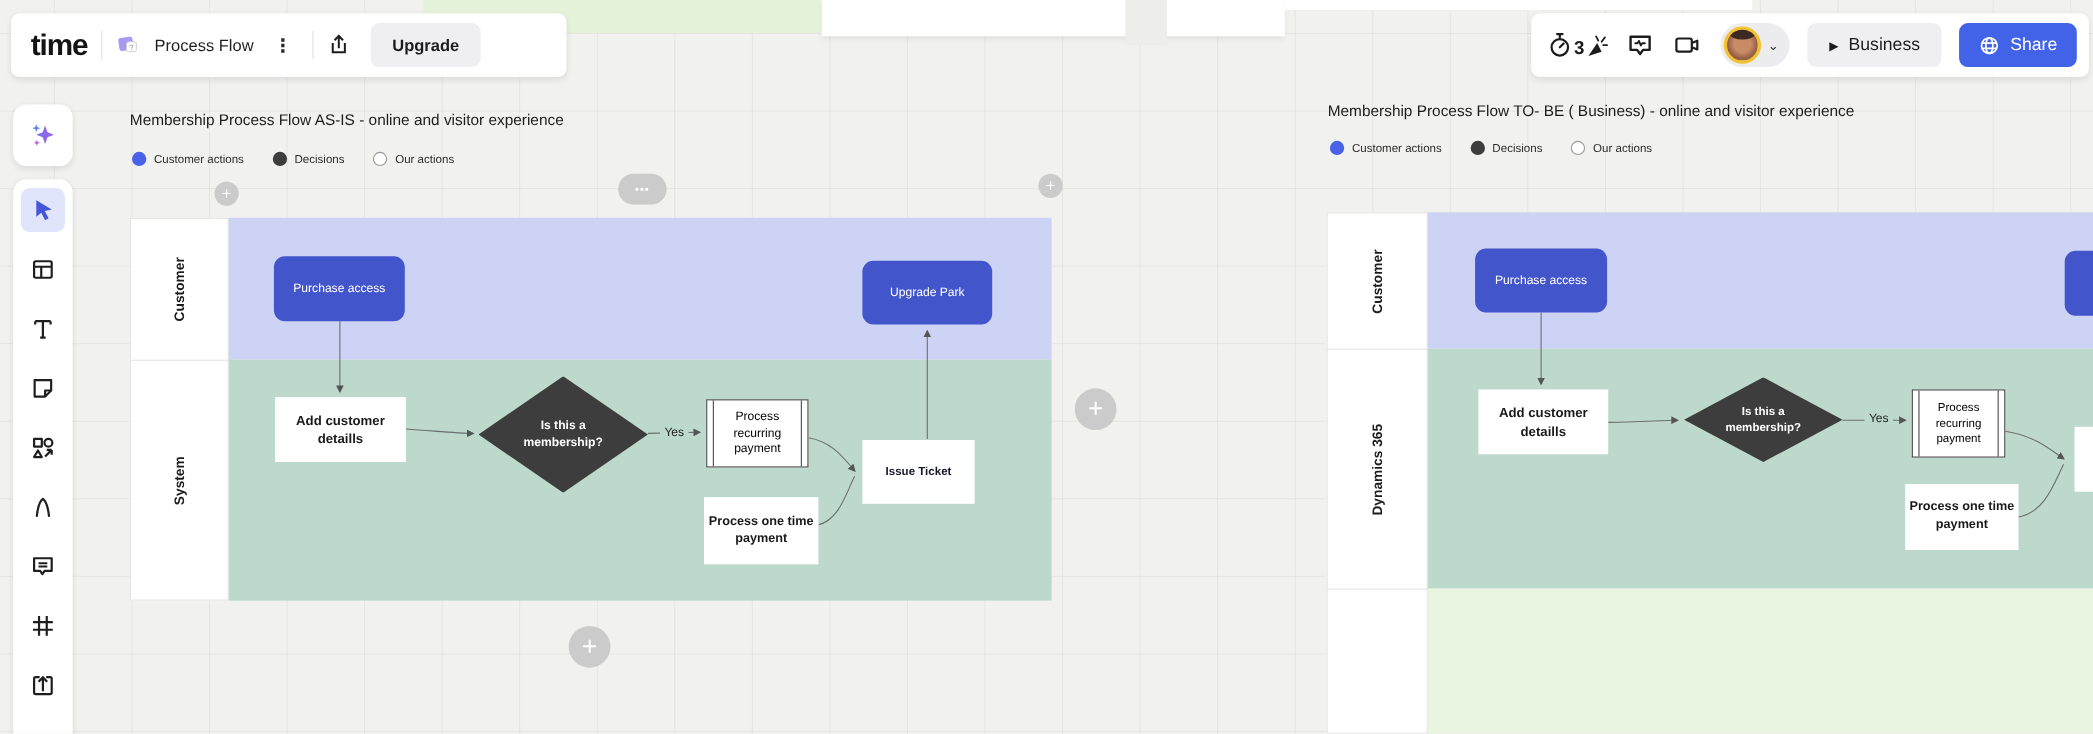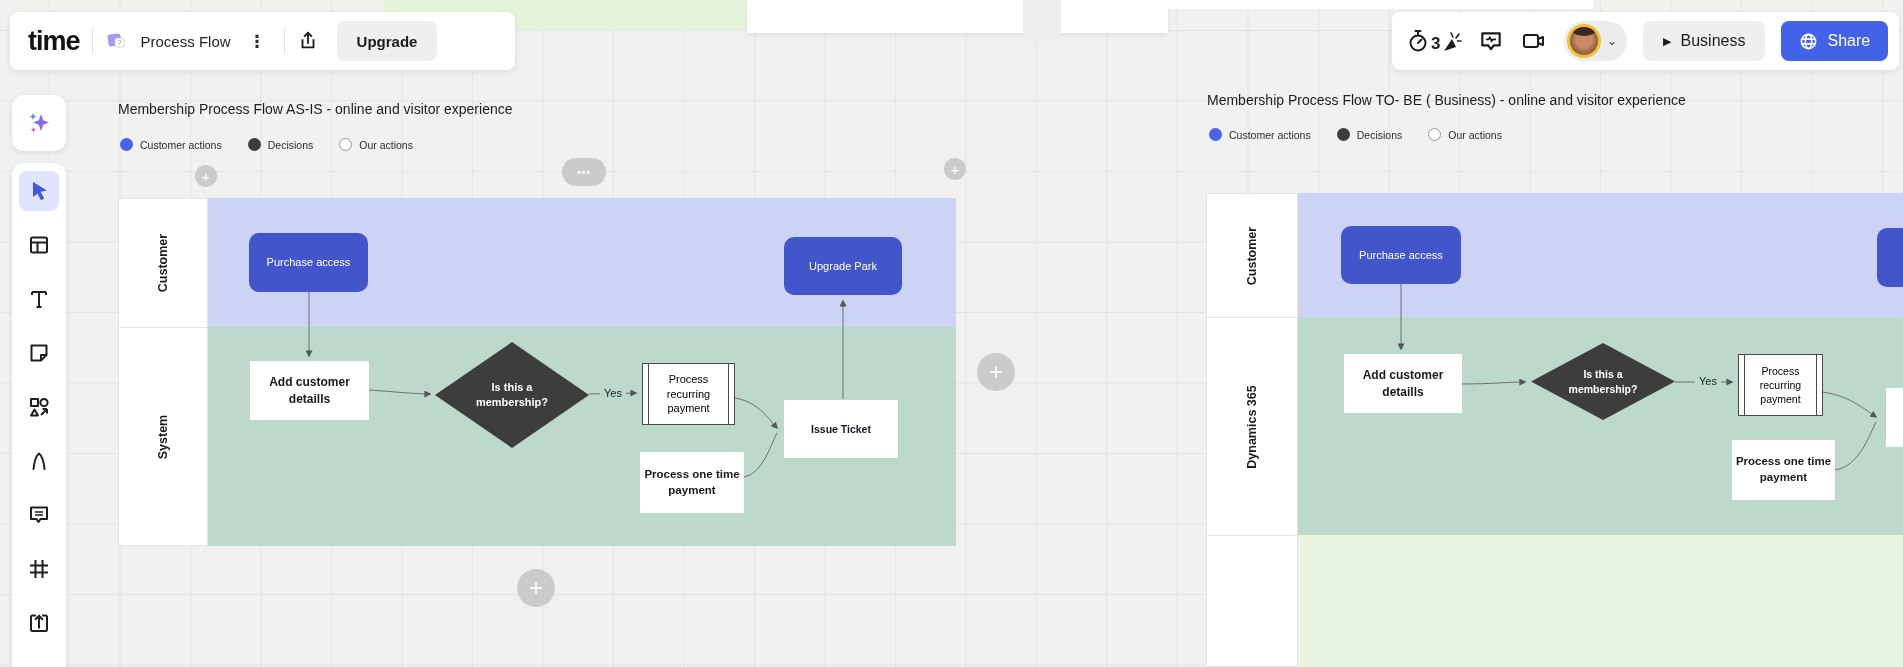--- a/index.html
+++ b/index.html
@@ -171,21 +171,21 @@
 
   <div class="node node-blue" style="left:249px; top:233px; width:119px; height:59px;">Purchase access</div>
   <div class="node node-blue" style="left:784px; top:237px; width:118px; height:58px;">Upgrade Park</div>
   <div class="node node-white node-bold" style="left:250px; top:361px; width:119px; height:59px; font-size:12px;">Add customer detaills</div>
   <div class="node node-diamond" style="left:435px; top:342px; width:154px; height:106px;">Is this a membership?</div>
   <span class="yes-label" style="left:600px; top:387px;">Yes</span>
   <div class="node node-sub" style="left:642px; top:363px; width:93px; height:62px;">
     <div class="inner">Process recurring payment</div>
   </div>
   <div class="node node-white node-bold" style="left:640px; top:452px; width:104px; height:61px; font-size:11.5px;">Process one time payment</div>
-  <div class="node node-white node-bold" style="left:784px; top:400px; width:114px; height:58px; font-size:10.5px; color:#14142b;">Issue Ticket</div>
+  <div class="node node-white node-bold" style="left:784px; top:400px; width:102px; height:58px; font-size:10.5px; color:#14142b;">Issue Ticket</div>
 
   <div class="node node-blue" style="left:1341px; top:226px; width:120px; height:58px;">Purchase access</div>
   <div class="node node-blue" style="left:1877px; top:228px; width:60px; height:59px;"></div>
   <div class="node node-white node-bold" style="left:1344px; top:354px; width:118px; height:59px; font-size:12px;">Add customer detaills</div>
   <div class="node node-diamond" style="left:1531px; top:343px; width:144px; height:77px; padding:0 26px; font-size:10.5px;">Is this a membership?</div>
   <span class="yes-label" style="left:1695px; top:375px;">Yes</span>
   <div class="node node-sub" style="left:1738px; top:354px; width:85px; height:62px; font-size:10.5px;">
     <div class="inner">Process recurring payment</div>
   </div>
   <div class="node node-white node-bold" style="left:1732px; top:440px; width:103px; height:60px; font-size:11.5px;">Process one time payment</div>

